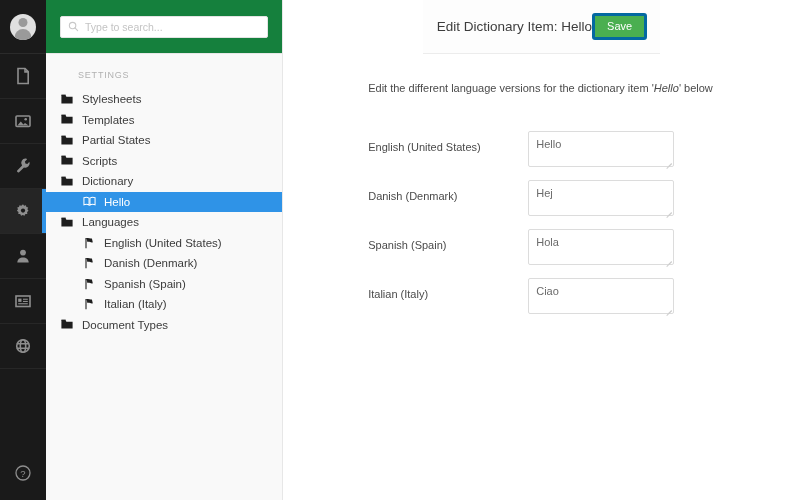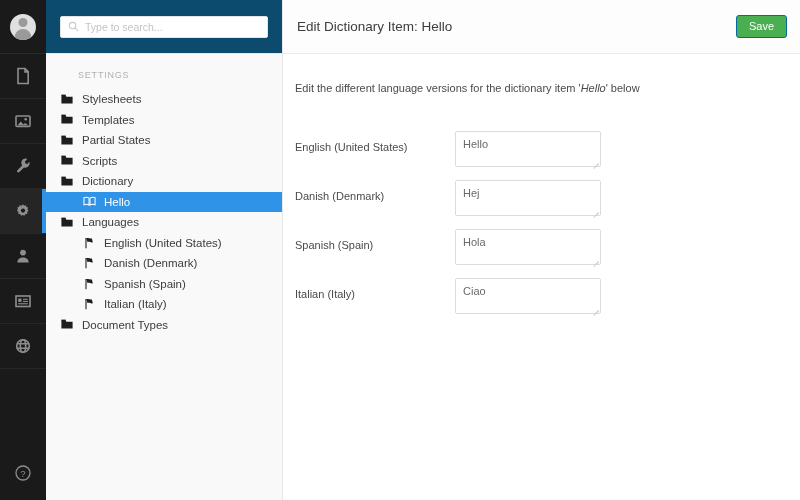--- a/index.html
+++ b/index.html
@@ -71,21 +71,21 @@
     height: 500px;
     background: #f9f9f9;
     border-right: 1px solid #e7e7e7;
     display: flex; flex-direction: column;
   }
   .search-wrap {
     height: 54px;
     border-bottom: 1px solid #e7e7e7;
     display: flex; align-items: center;
     padding: 8px 14px;
-    background: #0c4a6e;
+    background: #15803d;
   }
   .search-box {
     flex: 1 1 auto;
     height: 22px;
     background: #ffffff;
     border: 1px solid #e3e3e3;
     border-radius: 2px;
     display: flex; align-items: center;
     padding: 0 7px;
     gap: 6px;
@@ -126,35 +126,36 @@
     color: #ffffff;
   }
   .folder-ico { fill: #1e1e1e; }
 
   
   .main {
     flex: 1 1 auto; height: 448px;
     background: #ffffff;
     display: flex; flex-direction: column;
     min-width: 0;
+    align-items: center;
   }
   .main-header {
     height: 54px; flex: 0 0 54px;
     border-bottom: 1px solid #ececec;
     display: flex; align-items: center;
     padding: 0 13px 0 14px;
     background: #fdfdfd;
   }
   .page-title {
     font-size: 13.5px; color: #3d3d3d; flex: 1 1 auto;
   }
   .save-button {
     background: #4aaf50;
     color: #ffffff;
-    border: 1px solid #0369a1;
+    border: 3px solid #0369a1;
     border-radius: 3px;
     font-size: 11px;
     font-family: "Liberation Sans", sans-serif;
     padding: 5px 12px;
     cursor: pointer;
     line-height: 1;
   }
   .main-body { padding: 26px 14px 0 12px; }
   .intro { font-size: 11px; color: #4a4a4a; line-height: 17px; margin-bottom: 34px; }
   .intro em { font-style: italic; }

